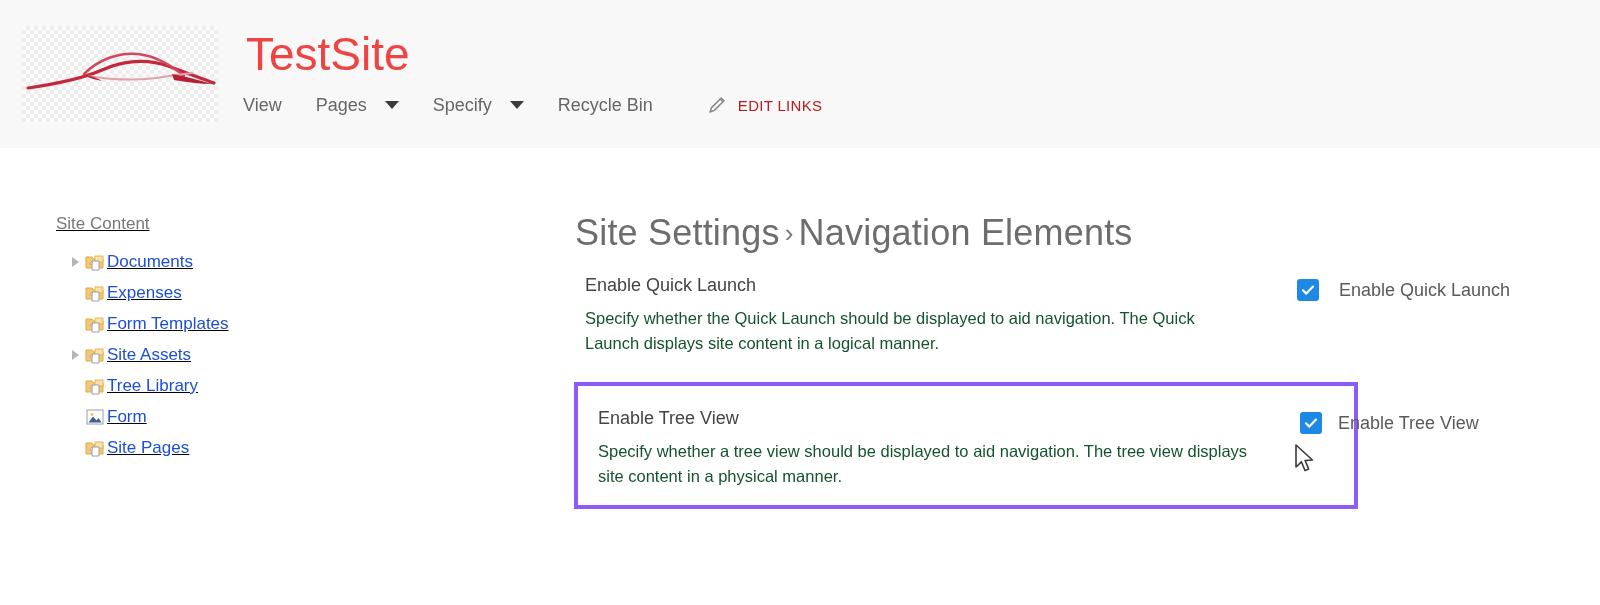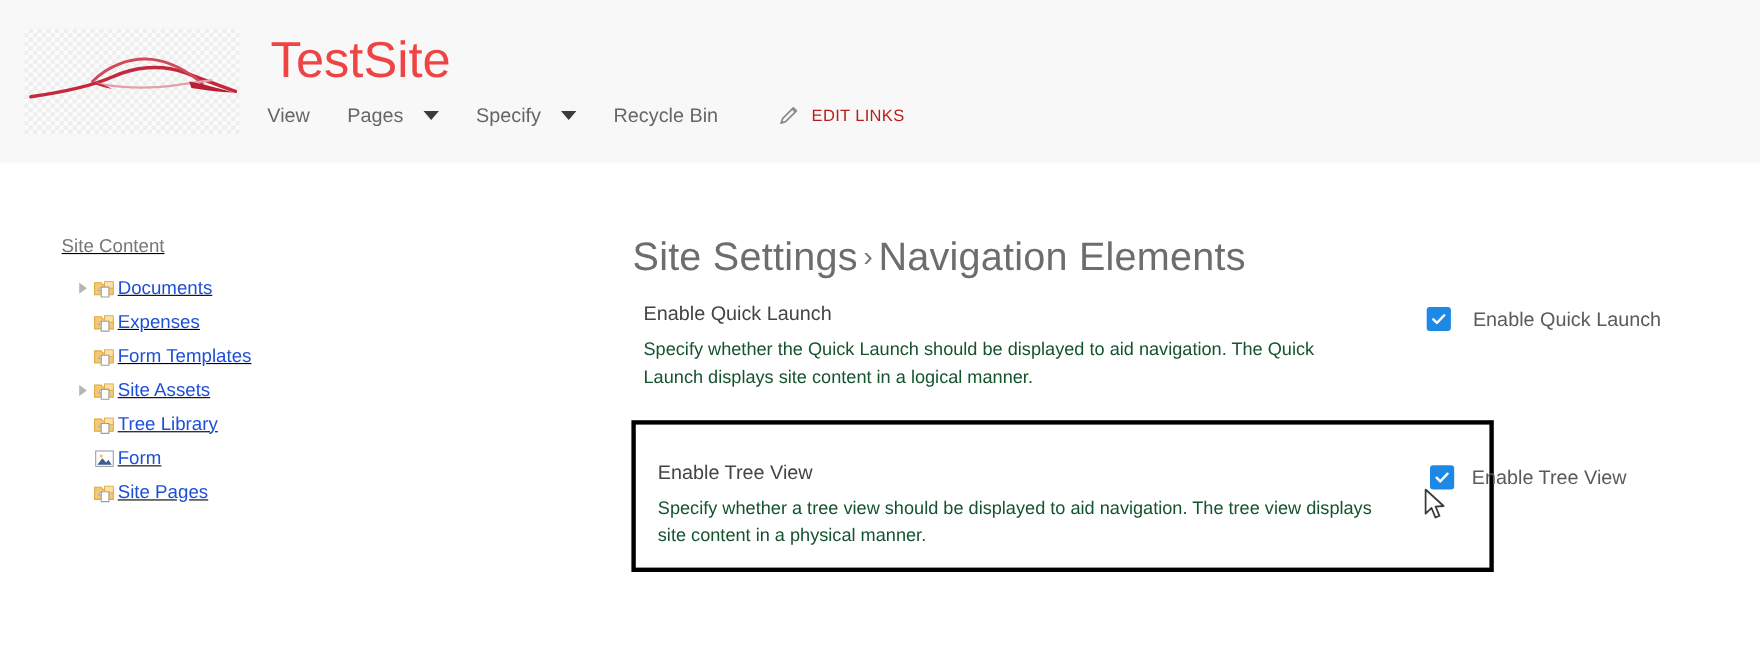--- a/index.html
+++ b/index.html
@@ -180,22 +180,22 @@
   }
 
   .setting-block {
     position: relative;
     display: flex;
     align-items: flex-start;
     margin-top: 14px;
     box-sizing: border-box;
   }
   .setting-block.highlighted {
-    border: 4px solid #000000;
-    padding: 30px 12px 16px 10px;
+    border: 4px solid #8b5cf6;
+    padding: 19px 12px 16px 10px;
     margin-top: 26px;
     margin-left: -1px;
     width: 784px;
   }
   .setting-text {
     width: 700px;
     flex: 0 0 700px;
     padding-left: 10px;
     box-sizing: border-box;
   }

